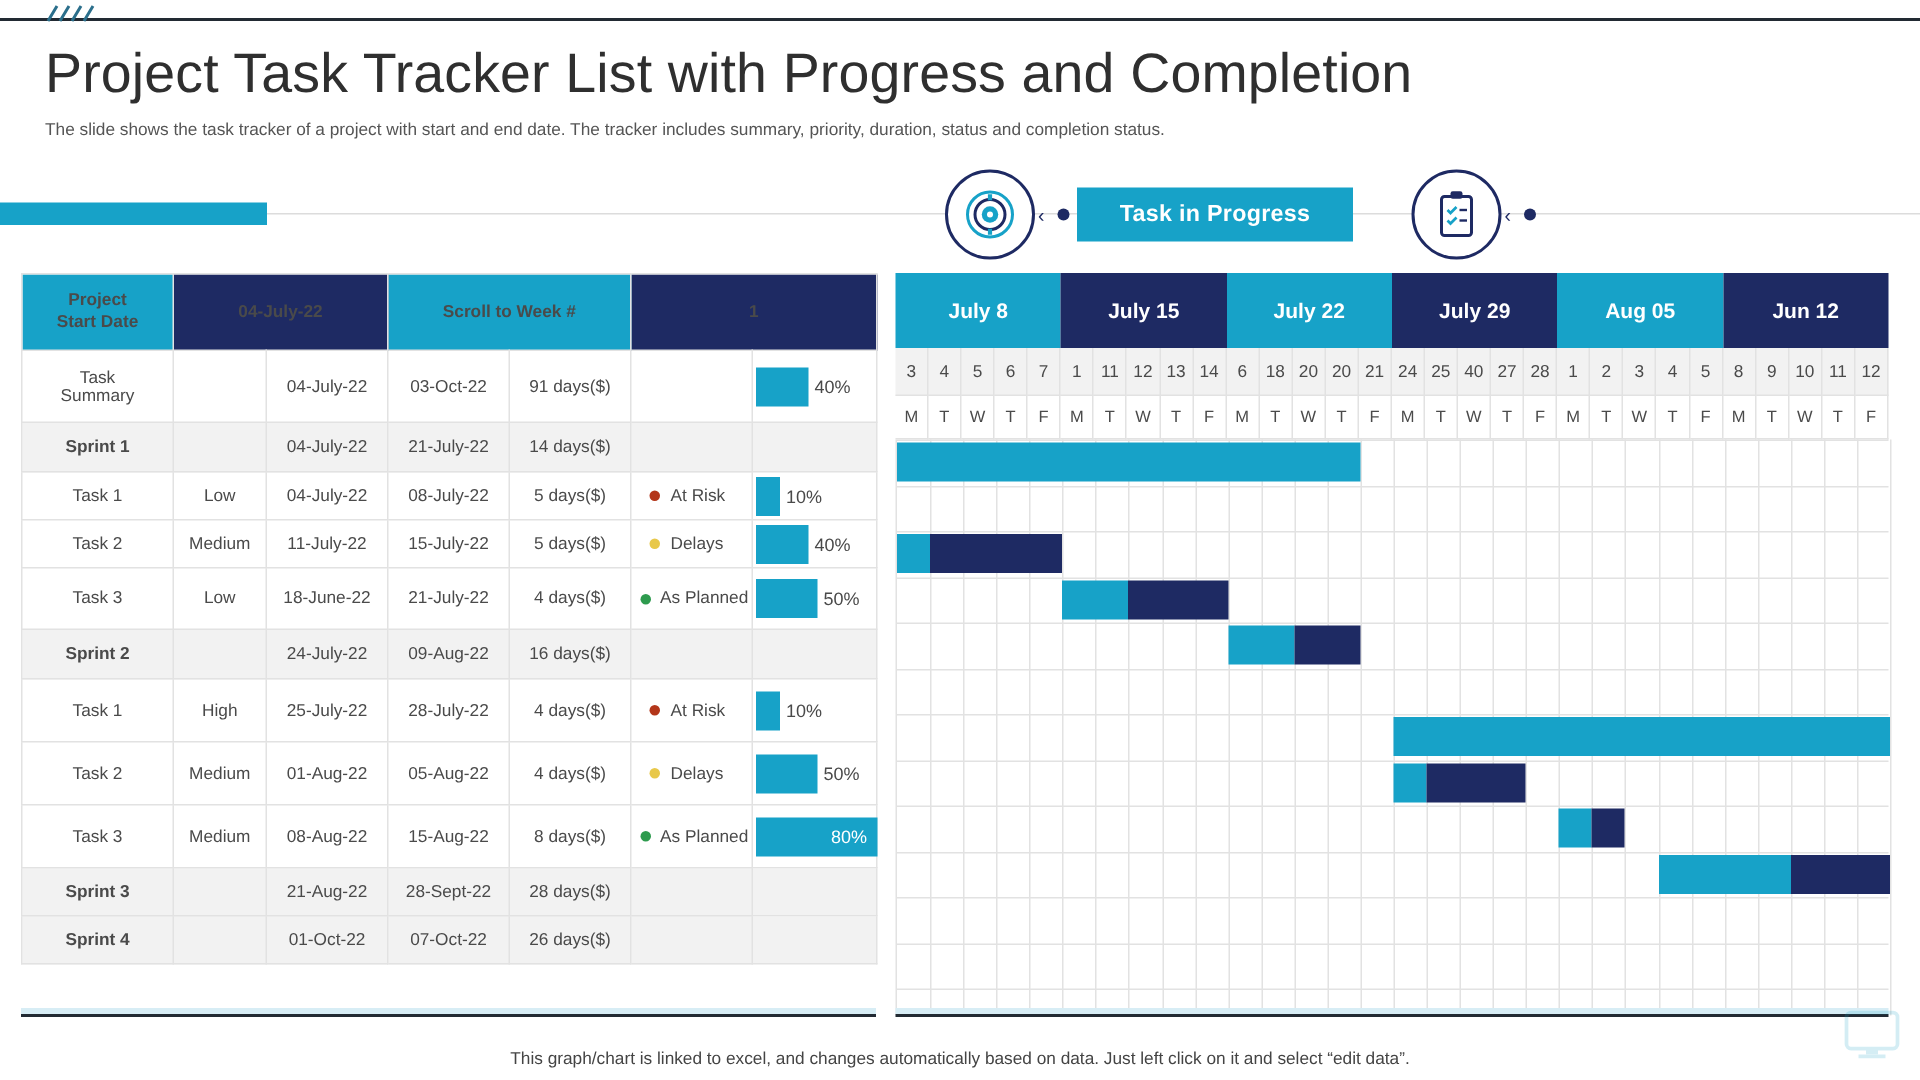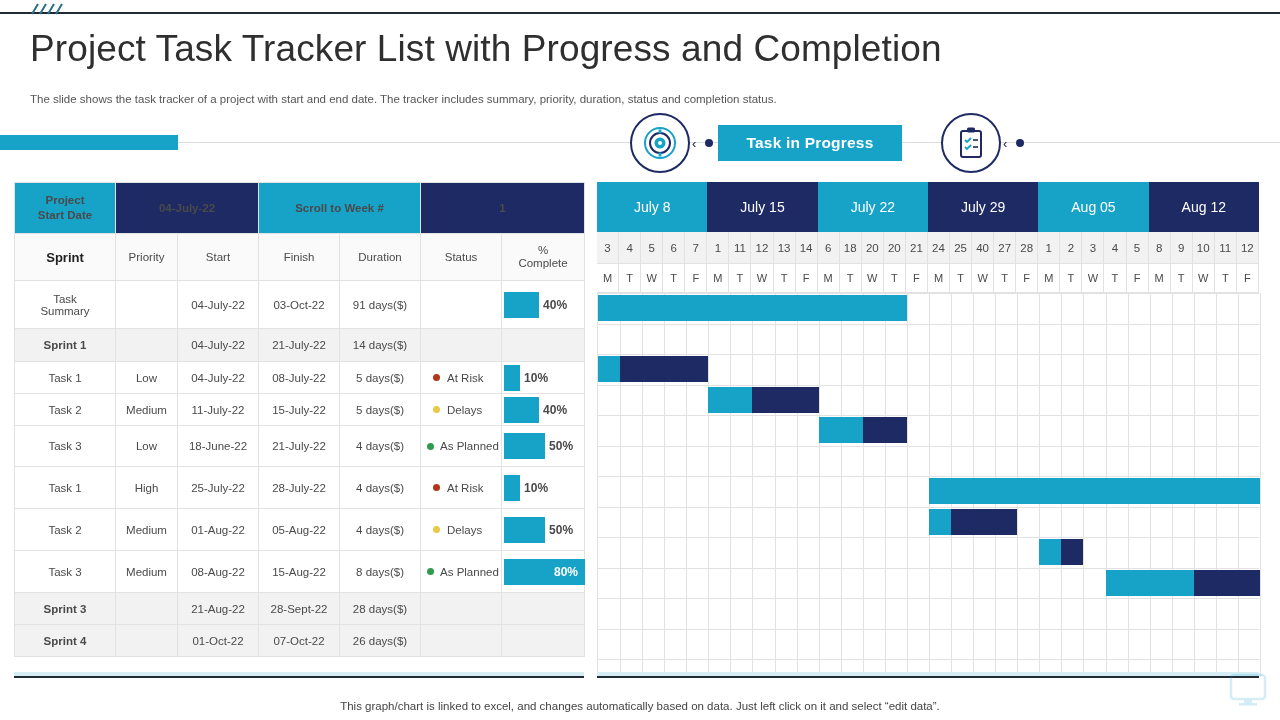--- a/index.html
+++ b/index.html
@@ -11,21 +11,21 @@
   #top-rule{position:absolute;left:0;top:12px;width:1280px;height:2px;background:#222a33;}
   #top-scribble{position:absolute;left:28px;top:2px;width:62px;height:16px;}
   
   #title{
     position:absolute;left:30px;top:24px;width:1030px;height:50px;
     font-size:37px;line-height:50px;font-weight:400;color:#2f2f2f;
     letter-spacing:.1px;white-space:nowrap;
   }
   #subtitle{
     position:absolute;left:30px;top:80px;width:900px;
-    font-size:11.5px;line-height:15px;color:#555;white-space:nowrap;margin-top:12px;
+    font-size:11.5px;line-height:15px;color:#555;white-space:nowrap;
   }
   
   #legend-rule{position:absolute;left:0;top:142px;width:1280px;height:1px;background:#dcdcdc;}
   #legend-accent{position:absolute;left:0;top:135px;width:178px;height:15px;background:#17a2c8;}
   .legend-group{position:absolute;top:113px;height:60px;}
   .badge-circle{
     position:absolute;top:0;width:60px;height:60px;border-radius:50%;
     background:#ffffff;border:2px solid #1e2a63;box-sizing:border-box;
     display:flex;align-items:center;justify-content:center;
   }
@@ -59,26 +59,26 @@
     gap:7px;padding-left:10px;}
   .status-wrap.tight{gap:6px;padding-left:4px;text-align:center;}
   .status-dot{width:7px;height:7px;border-radius:50%;flex:0 0 auto;}
   .status-txt{font-size:11.5px;color:#4a4a4a;white-space:nowrap;}
   
   td.pct{padding:0;}
   .pct-wrap{display:flex;align-items:center;height:100%;width:100%;}
   .pct-bar{background:#17a2c8;height:26px;flex:0 0 auto;}
   .pct-num{font-size:12px;color:#4a4a4a;padding-left:4px;white-space:nowrap;}
   .pct-num.inside{position:absolute;right:6px;color:#ffffff;}
-  td.pct{position:relative;font-weight:bold;}
+  td.pct{position:relative;}
   
   #gantt{position:absolute;left:597px;top:182px;width:662px;height:495px;}
   #gantt-weeks{display:flex;width:662px;height:50px;}
   .wk{flex:0 0 auto;width:110.333px;height:50px;line-height:50px;text-align:center;
-      color:#fff;font-weight:normal;font-size:14px;box-sizing:border-box;}
+      color:#fff;font-weight:bold;font-size:14px;box-sizing:border-box;}
   .wk.cyan{background:#17a2c8;}
   .wk.navy{background:#1e2a63;}
   #gantt-days{display:flex;width:662px;height:32px;background:#f2f2f2;}
   .day{flex:0 0 auto;width:22.0667px;height:32px;line-height:32px;text-align:center;
       font-size:11.5px;color:#4a4a4a;box-sizing:border-box;
       border-right:1px solid #e2e2e2;border-bottom:1px solid #e2e2e2;}
   #gantt-dows{display:flex;width:662px;height:29px;background:#ffffff;}
   .dow{flex:0 0 auto;width:22.0667px;height:29px;line-height:29px;text-align:center;
       font-size:11px;color:#4a4a4a;box-sizing:border-box;
       border-right:1px solid #e2e2e2;border-bottom:1px solid #e2e2e2;}
@@ -155,29 +155,20 @@
         <col style="width:83px">
     </colgroup>
     <tbody id="table-body">
         <tr>
           <td class="hdr-cyan" style="height:50px">Project<br>Start Date</td>
           <td class="hdr-navy" colspan="2">04-July-22</td>
           <td class="hdr-cyan" colspan="2">Scroll to Week #</td>
           <td class="hdr-navy" colspan="2">1</td>
         </tr>
         <tr>
-          <td class="col-hdr sprint" style="height: 46px;">Sprint</td>
-          <td class="col-hdr" style="height: 46px;">Priority</td>
-          <td class="col-hdr" style="height: 46px;">Start</td>
-          <td class="col-hdr" style="height: 46px;">Finish</td>
-          <td class="col-hdr" style="height: 46px;">Duration</td>
-          <td class="col-hdr" style="height: 46px;">Status</td>
-          <td class="col-hdr" style="height: 46px;">%<br>Complete</td>
-        </tr>
-        <tr>
           <td class="task-name" style="height: 47px;">Task<br>Summary</td>
           <td></td>
           <td>04-July-22</td>
           <td>03-Oct-22</td>
           <td>91 days($)</td>
           <td></td>
           <td class="pct">
             <div class="pct-wrap">
               <span class="pct-bar" style="width:35px"></span>
               <span class="pct-num">40%</span>
@@ -242,20 +233,29 @@
               <span class="status-dot" style="background:#2e9b4e"></span>
               <span class="status-txt">As Planned</span>
             </div>
           </td>
           <td class="pct">
             <div class="pct-wrap">
               <span class="pct-bar" style="width:41px"></span>
               <span class="pct-num">50%</span>
             </div>
           </td>
+        </tr>
+        <tr class="sprint-row">
+          <td class="sprint-name" style="height: 32px;">Sprint 2</td>
+          <td></td>
+          <td>24-July-22</td>
+          <td>09-Aug-22</td>
+          <td>16 days($)</td>
+          <td></td>
+          <td class="pct"></td>
         </tr>
         <tr>
           <td class="task-name" style="height: 41px;">Task 1</td>
           <td>High</td>
           <td>25-July-22</td>
           <td>28-July-22</td>
           <td>4 days($)</td>
           <td>
             <div class="status-wrap">
               <span class="status-dot" style="background:#b3361a"></span>
@@ -329,21 +329,21 @@
   </table>
 </div>
 
 <div id="gantt">
   <div id="gantt-weeks">
       <div class="wk cyan">July 8</div>
       <div class="wk navy">July 15</div>
       <div class="wk cyan">July 22</div>
       <div class="wk navy">July 29</div>
       <div class="wk cyan">Aug 05</div>
-      <div class="wk navy">Aug 12</div>
+      <div class="wk navy">Jun 12</div>
     </div>
   <div id="gantt-days">
       <div class="day" style="width: 22.0667px;">3</div>
       <div class="day" style="width: 22.0667px;">4</div>
       <div class="day" style="width: 22.0667px;">5</div>
       <div class="day" style="width: 22.0667px;">6</div>
       <div class="day" style="width: 22.0667px;">7</div>
       <div class="day" style="width: 22.0667px;">1</div>
       <div class="day" style="width: 22.0667px;">11</div>
       <div class="day" style="width: 22.0667px;">12</div>

